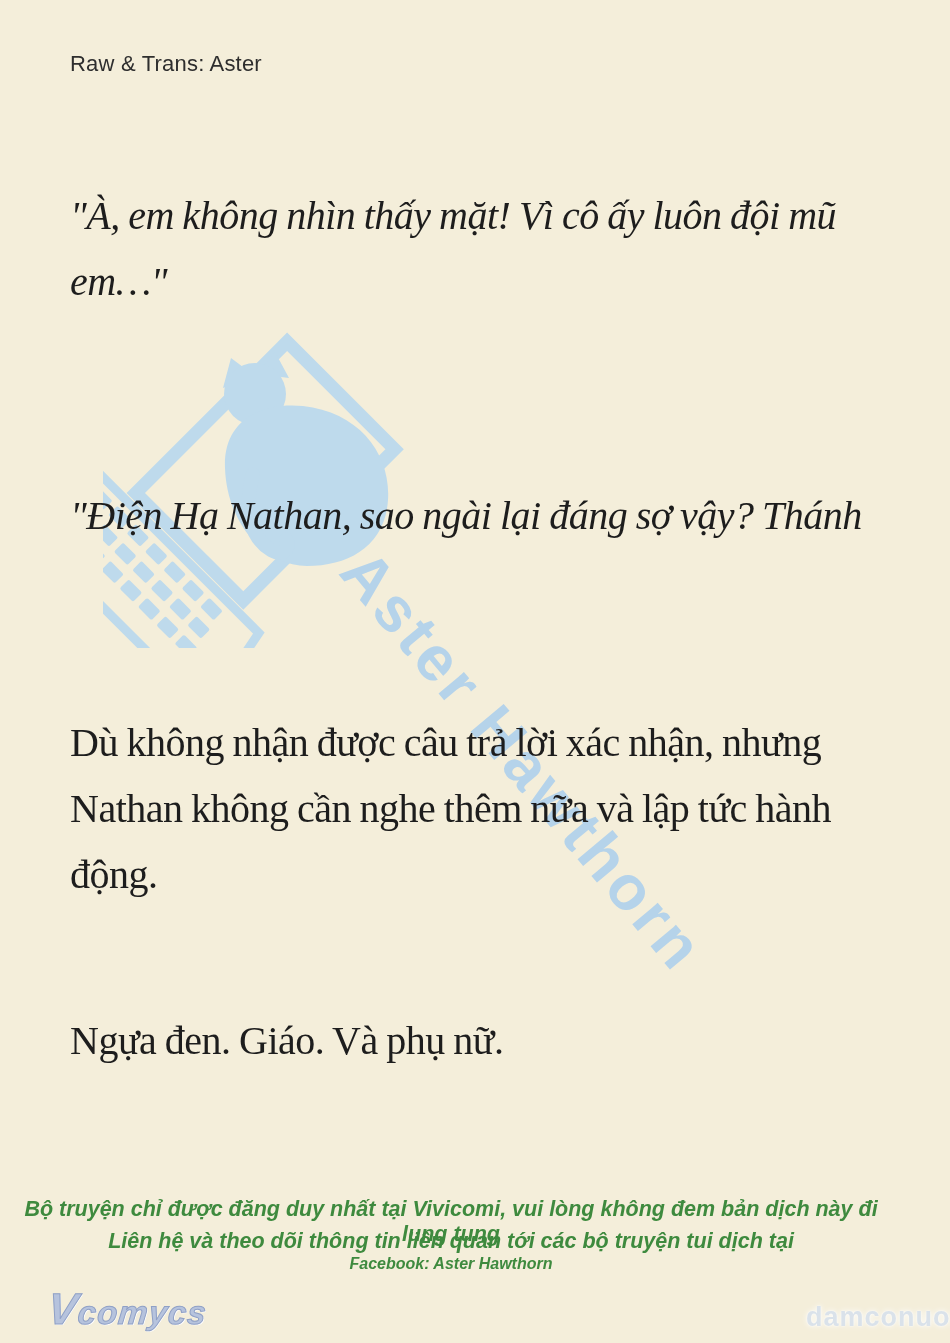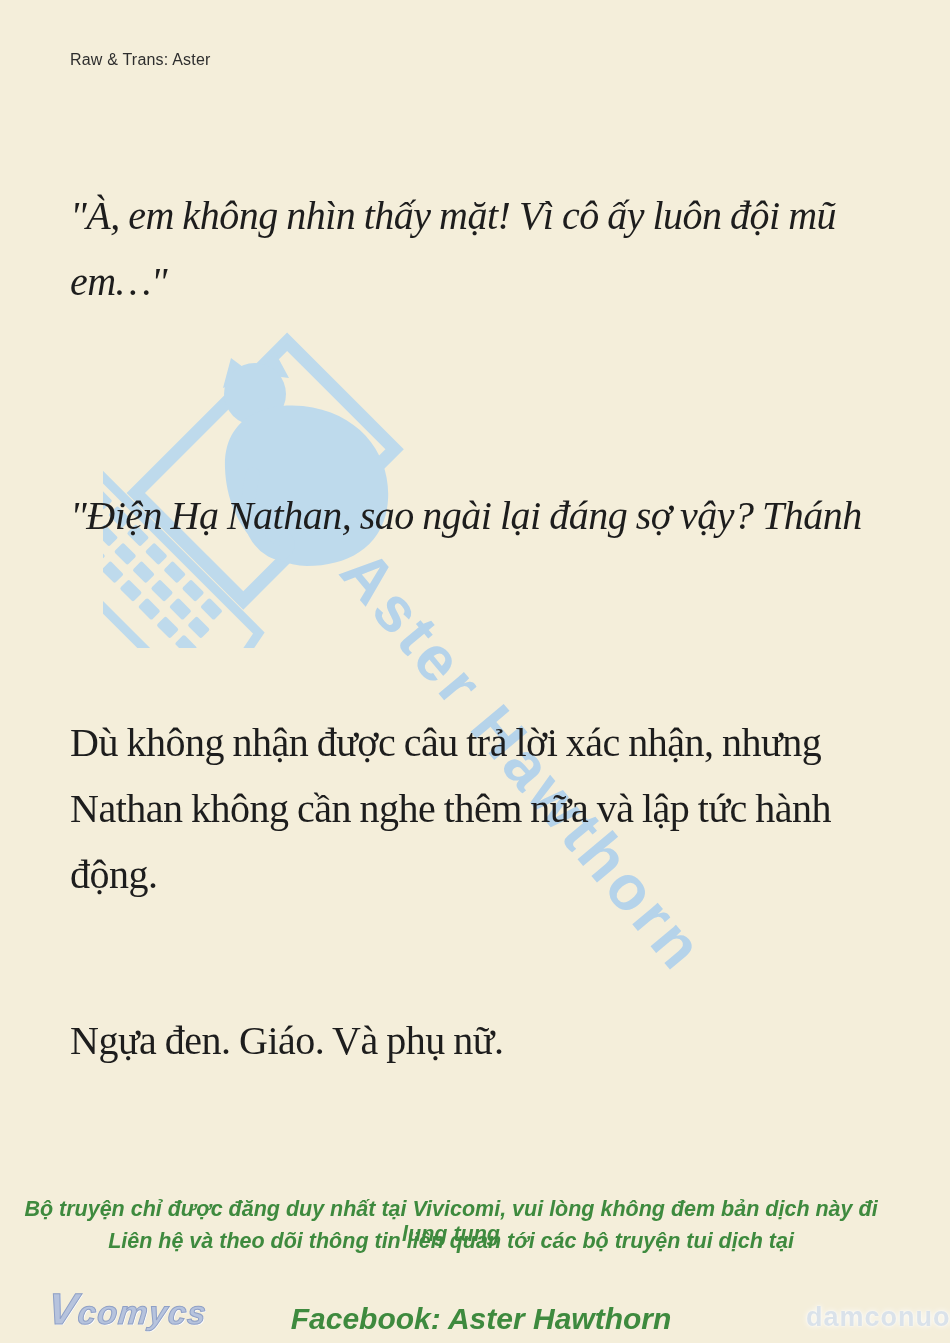--- a/index.html
+++ b/index.html
@@ -4,21 +4,21 @@
 <style>
   html,body{margin:0;padding:0;background:#888;}
   .page{
     position:relative;width:950px;height:1343px;margin:0 auto;
     background:#f4eeda;overflow:hidden;
     font-family:"Liberation Serif",serif;
   }
   .header{
     position:absolute;left:70px;top:51px;
     font-family:"Liberation Sans",sans-serif;
-    font-size:16px;color:#2e2e2e;letter-spacing:.2px;
+    font-size:22px;color:#2e2e2e;letter-spacing:.2px;
   }
   
   .wm-icon{position:absolute;left:103px;top:296px;width:348px;height:352px;z-index:1;}
   .wm-text{
     position:absolute;left:382px;top:536px;z-index:1;
     transform:rotate(50deg);transform-origin:0 0;
     font-family:"Liberation Sans",sans-serif;font-weight:bold;
     font-size:63px;letter-spacing:4px;white-space:nowrap;
     color:#b5d3ea;
   }
@@ -35,21 +35,21 @@
   #p3{top:710px;}
   #p4{top:1008px;}
   
   .footer-line{
     position:absolute;left:0;width:902px;text-align:center;z-index:2;
     font-family:"Liberation Sans",sans-serif;font-weight:bold;font-style:italic;
     color:#3e8a3e;
   }
   #f1{top:1197px;font-size:21.5px;}
   #f2{top:1229px;font-size:21.5px;}
-  #f3{top:1302px;font-size:30px;margin-left:30px;}
+  #f3{top:1255px;font-size:16px;}
   
   .vcomycs{
     position:absolute;left:48px;top:1284px;z-index:2;
     font-family:"Liberation Sans",sans-serif;font-weight:bold;font-style:italic;
     font-size:33px;letter-spacing:1px;color:#b6c3dd;
     -webkit-text-stroke:1px #8fa0c6;
     text-shadow:1px 1px 0 #ffffff;
     transform:skewX(-6deg);
   }
   .vcomycs::first-letter{font-size:44px;}

